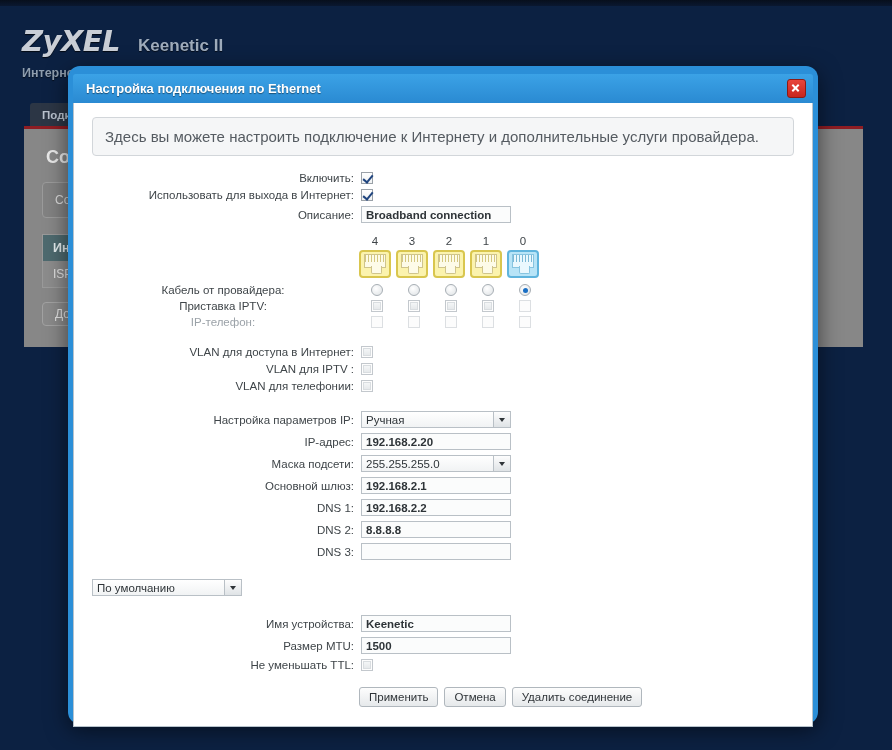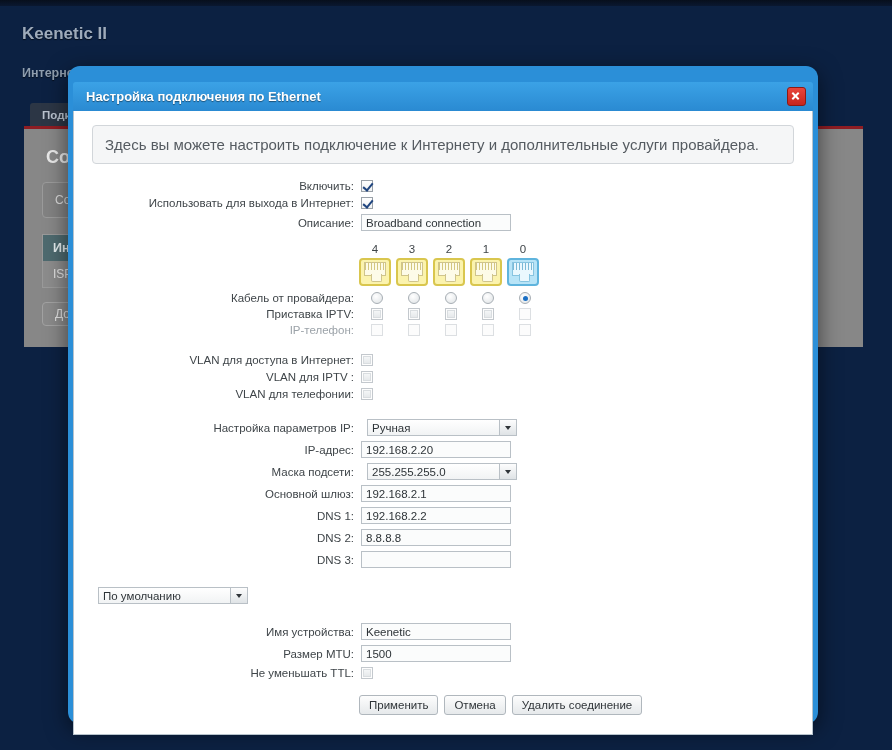--- a/index.html
+++ b/index.html
@@ -138,21 +138,21 @@
   
   #dialog {
     position: absolute;
     left: 68px; top: 66px;
     width: 750px;
     height: 658px;
     background: #2b8fd8;
     border-radius: 12px;
     box-shadow: 0 6px 22px rgba(0,0,0,.55);
     box-sizing: border-box;
-    padding: 16px 5px 5px 5px;
+    padding: 8px 5px 5px 5px;
   }
   #dlgtitlebar {
     height: 29px;
     display: flex;
     align-items: center;
     justify-content: space-between;
     background: linear-gradient(180deg, #3ba2e6 0%, #2a8ad2 100%);
     border-radius: 3px 3px 0 0;
     padding: 0 7px 0 13px;
   }
@@ -219,30 +219,29 @@
     font-family: "Liberation Sans", sans-serif;
     font-size: 11.5px;
     color: #2e3438;
     height: 17px;
     box-sizing: border-box;
     border: 1px solid #b9c0c6;
     background: #fbfcfc;
     padding: 0 4px;
     width: 150px;
   }
-  input.txt { outline: none; }
+  input.txt { outline: none; font-weight: bold; }
   .selbox {
     width: 150px;
     display: flex;
     align-items: center;
     justify-content: space-between;
     background: linear-gradient(180deg,#ffffff 0%, #f1f3f4 100%);
     padding: 0 0 0 4px;
     cursor: pointer;
-    margin-left: 6px;
   }
   .selbox .arrowbtn {
     width: 16px; height: 15px;
     margin-right: 0px;
     border-left: 1px solid #b9c0c6;
     background: linear-gradient(180deg,#fdfdfd 0%, #dfe3e6 100%);
     display: flex; align-items: center; justify-content: center;
   }
   .selbox .arrowbtn i {
     width: 0; height: 0;
@@ -378,21 +377,21 @@
     border-color: #87c4e0;
     border-top: none;
   }
   .optrow {
     display: flex;
     align-items: center;
     margin-bottom: 4px;
   }
   .optlabel {
     width: 262px;
-    text-align: right;
+    text-align: center;
     padding-right: 7px;
     font-size: 11.5px;
     color: #3f4549;
     white-space: nowrap;
   }
   .optcells { display: flex; gap: 5px; }
   .optcell {
     width: 32px;
     display: flex;
     justify-content: center;
@@ -418,20 +417,21 @@
     cursor: pointer;
   }
 </style>
 </head>
 <body>
 
 <div id="page">
   <div id="topbar"></div>
 
   <div id="brandrow">
+    <div id="logo">ZyXEL</div>
     <div id="product">Keenetic II</div>
   </div>
 
   <div id="breadcrumb">Интернет</div>
 
   <div id="bgpanel">
     <div id="bgtabs">
       <div class="bgtab">Подключения</div>
     </div>
     <div id="bgbody">

